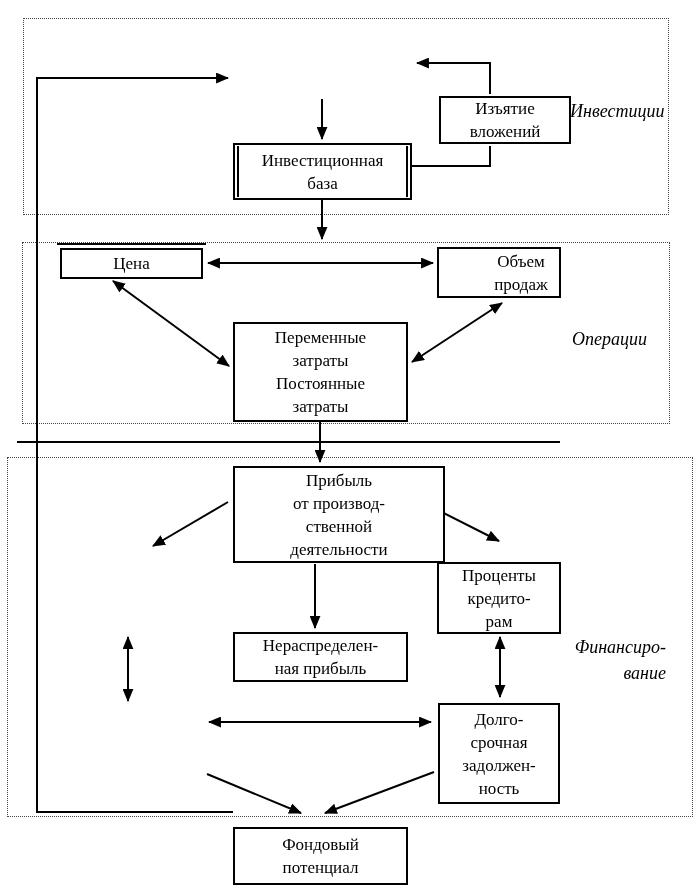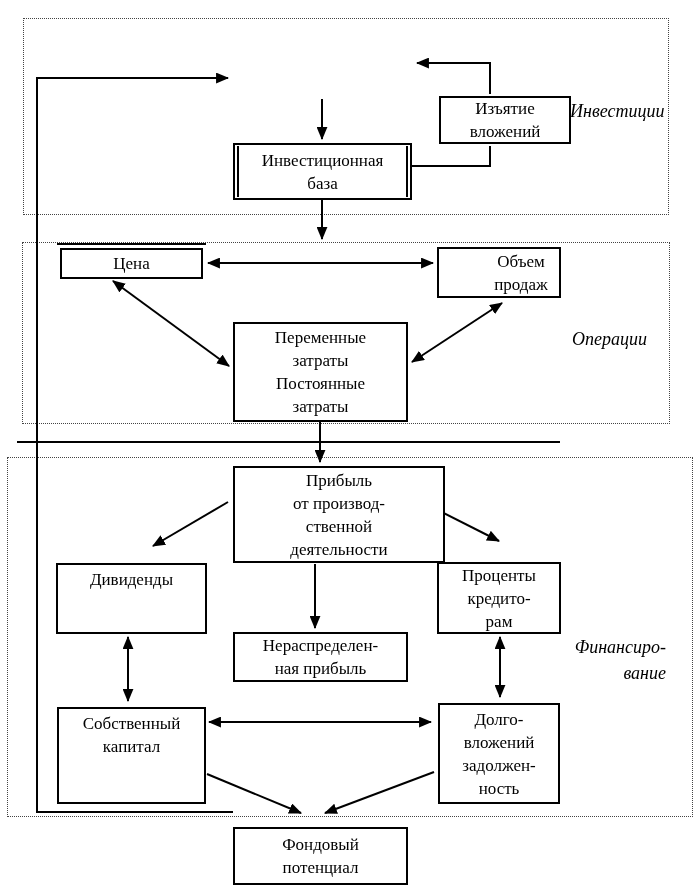--- a/index.html
+++ b/index.html
@@ -119,30 +119,27 @@
   <div class="box" style="left:233px;top:322px;width:175px;height:100px;">Переменные
 затраты
 Постоянные
 затраты</div>
   <div class="sec-label" style="left:572px;top:326px;">Операции</div>
 
   <div class="box" style="left:233px;top:466px;width:212px;height:97px;">Прибыль
 от производ-
 ственной
 деятельности</div>
-  <div class="box top-align" style="left:56px;top:563px;width:151px;height:71px;">Дивиденды</div>
   <div class="box" style="left:437px;top:562px;width:124px;height:72px;">Проценты
 кредито-
 рам</div>
   <div class="box" style="left:233px;top:632px;width:175px;height:50px;">Нераспределен-
 ная прибыль</div>
-  <div class="box top-align" style="left:57px;top:707px;width:149px;height:97px;">Собственный
-капитал</div>
   <div class="box" style="left:438px;top:703px;width:122px;height:101px;">Долго-
-вложений
+срочная
 задолжен-
 ность</div>
   <div class="sec-label right" style="left:570px;top:634px;width:96px;">Финансиро-
 вание</div>
 
   <div class="box" style="left:233px;top:827px;width:175px;height:58px;">Фондовый
 потенциал</div>
 
 </div>
 

